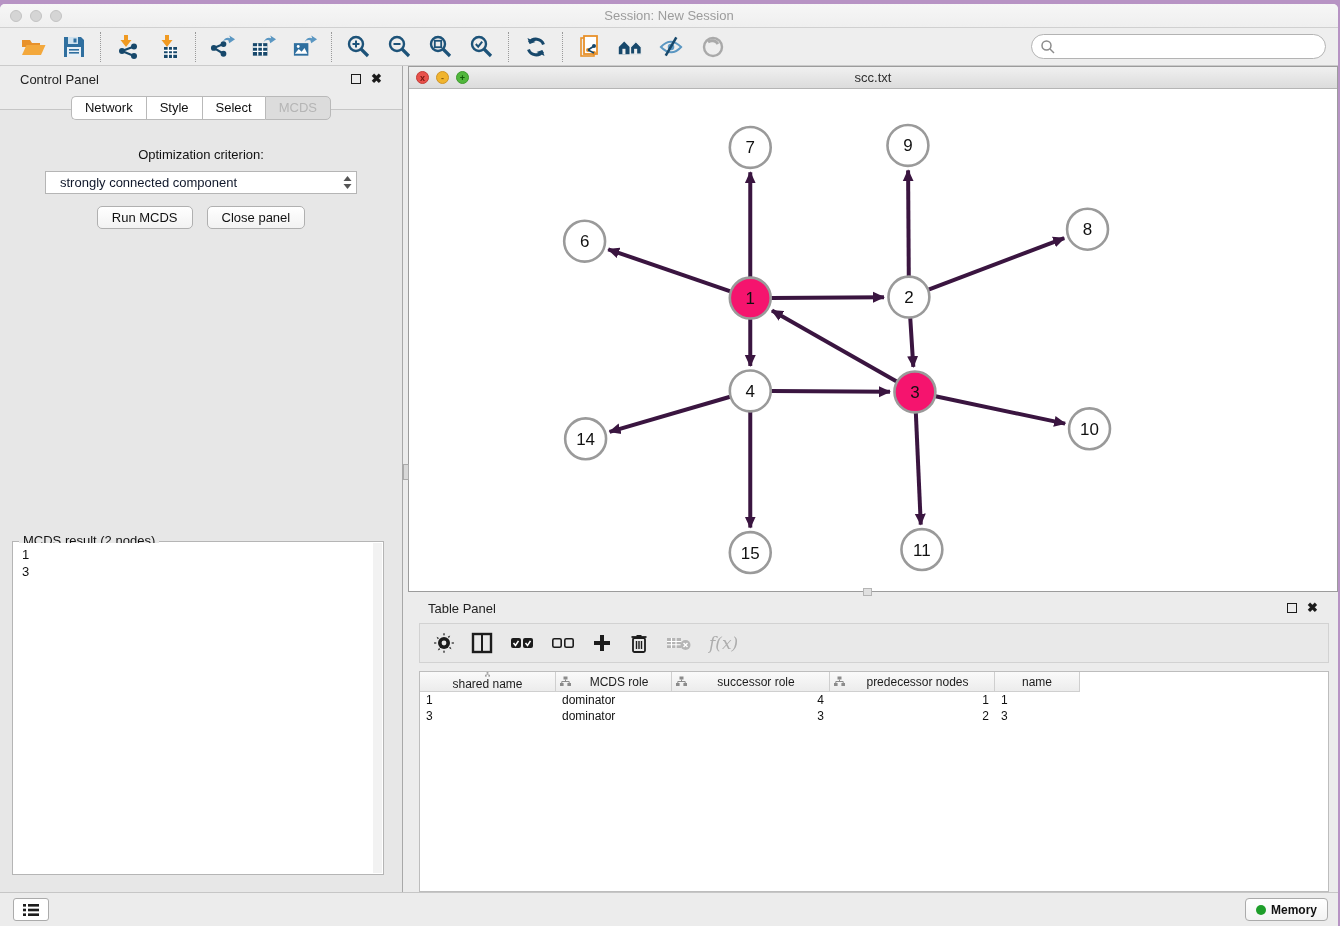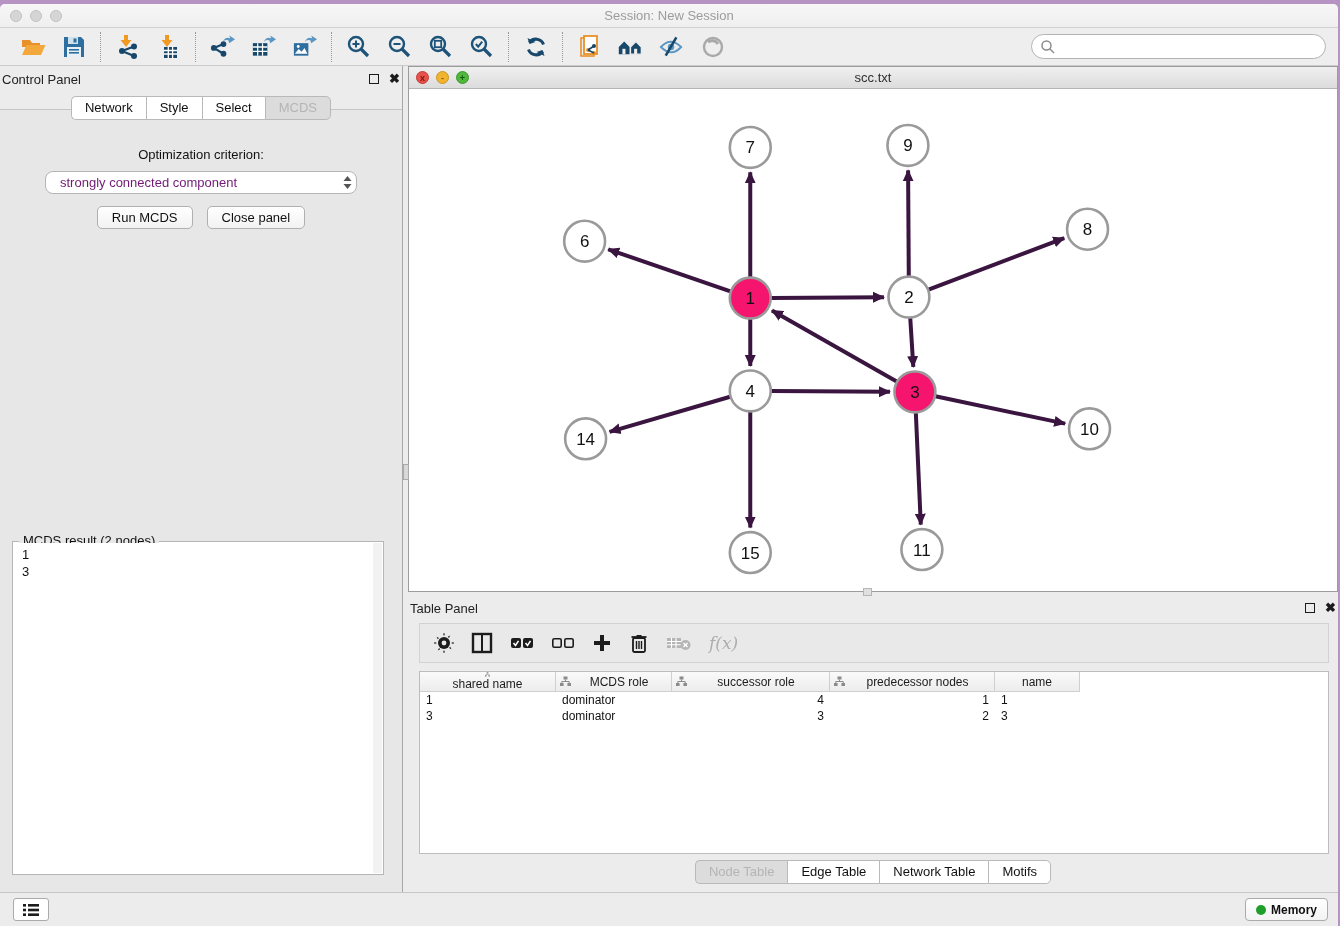--- a/index.html
+++ b/index.html
@@ -20,33 +20,33 @@
   .tb-btn { width:27px; height:27px; display:flex; align-items:center; justify-content:center; cursor:pointer; }
   .tb-search { margin-left:auto; margin-right:4px; width:295px; height:25px; background:#fff; border:1px solid #b3b3b3; border-radius:13px; display:flex; align-items:center; padding:0 8px; }
   .tb-search svg { flex:0 0 auto; }
   .tb-search input { border:none; outline:none; flex:1; font-size:12px; margin-left:5px; background:transparent; }
 
   
   .main { position:absolute; top:62px; bottom:34px; left:0; right:0; display:flex; }
 
   
   .control-panel { width:402px; background:#ececec; display:flex; flex-direction:column; }
-  .panel-header { height:26px; display:flex; align-items:center; padding:0 2px; font-size:13px; color:#222; }
+  .panel-header { height:26px; display:flex; align-items:center; padding:0 20px; font-size:13px; color:#222; }
   .panel-header .ph-icons { margin-left:auto; display:flex; gap:10px; align-items:center; }
   .ph-float { width:10px; height:10px; border:1.8px solid #1b1b1b; display:inline-block; }
   .ph-close { font-size:13px; font-weight:bold; color:#1b1b1b; line-height:10px; }
   .seg-row { display:flex; justify-content:center; padding:4px 0 0 0; position:relative; z-index:2; }
   .seg { display:flex; }
   .seg .seg-btn { background:#fff; border:1px solid #b9b9b9; border-right:none; font-size:13px; color:#111; padding:3px 13px; cursor:pointer; line-height:16px; }
   .seg .seg-btn:first-child { border-radius:5px 0 0 5px; }
   .seg .seg-btn:last-child { border-radius:0 5px 5px 0; border-right:1px solid #b9b9b9; }
   .seg .seg-btn.seg-active { background:#dcdcdc; color:#b5b5b5; }
   .cp-body { flex:1; background:#e7e7e7; border-top:1px solid #c6c6c6; margin-top:-11px; padding-top:11px; position:relative; }
   .opt-label { text-align:center; font-size:13px; color:#111; margin-top:26px; }
-  .cp-select { margin:9px auto 0 auto; width:312px; height:23px; background:#fff; border:1px solid #b5b5b5; border-radius:8px; display:flex; align-items:center; padding:0 4px 0 14px; font-size:13px; color:#701a75; cursor:pointer; }
+  .cp-select { margin:9px auto 0 auto; width:312px; height:23px; background:#fff; border:1px solid #b5b5b5; border-radius:0; display:flex; align-items:center; padding:0 4px 0 14px; font-size:13px; color:#0f172a; cursor:pointer; }
   .cp-select .sel-arrows { margin-left:auto; display:flex; flex-direction:column; align-items:center; gap:1px; }
   .cp-buttons { display:flex; justify-content:center; gap:14px; margin-top:12px; }
   .mac-btn { background:linear-gradient(#ffffff,#f2f2f2); border:1px solid #b0b0b0; border-radius:5px; font-size:13px; color:#111; padding:3px 14px; cursor:pointer; font-family:"Liberation Sans",sans-serif; }
   .result-fieldset { position:absolute; left:12px; right:18px; top:431px; bottom:17px; border:1px solid #b5b5b5; background:#fff; }
   .result-legend { position:absolute; top:-9px; left:6px; background:#e7e7e7; padding:0 4px; font-size:13px; color:#111; }
   .result-area { position:absolute; inset:1px; background:#fff; padding:3px 0 0 8px; font-size:13px; color:#111; line-height:17px; white-space:pre; overflow:hidden; }
   .result-track { position:absolute; top:1px; bottom:1px; right:1px; width:9px; background:#f2f2f2; }
 
   
   .v-splitter { width:6px; background:#ececec; border-left:1px solid #a8a8a8; position:relative; }
@@ -470,28 +470,20 @@
               </div>
               <div class="tbl-row">
                 <div class="tbl-cell" style="width: 136px; text-align: left;">3</div>
                 <div class="tbl-cell" style="width: 116px; text-align: left;">dominator</div>
                 <div class="tbl-cell" style="width: 158px; text-align: right;">3</div>
                 <div class="tbl-cell" style="width: 165px; text-align: right;">2</div>
                 <div class="tbl-cell" style="width: 85px; text-align: left;">3</div>
               </div>
             </div>
         </div>
-        <div class="tbl-tabs">
-          <div class="seg" id="table-tabs">
-              <span class="seg-btn seg-active">Node Table</span>
-              <span class="seg-btn">Edge Table</span>
-              <span class="seg-btn">Network Table</span>
-              <span class="seg-btn">Motifs</span>
-            </div>
-        </div>
       </div>
     </div>
   </div>
 
   <div class="status-bar">
     <span class="list-btn">
       <svg width="18" height="14" viewBox="0 0 18 14">
           <rect x="1" y="1" width="3" height="2.6" fill="#1c1c1c"></rect>
           <rect x="6" y="1" width="11" height="2.6" fill="#1c1c1c"></rect>
           <rect x="1" y="5.7" width="3" height="2.6" fill="#1c1c1c"></rect>

